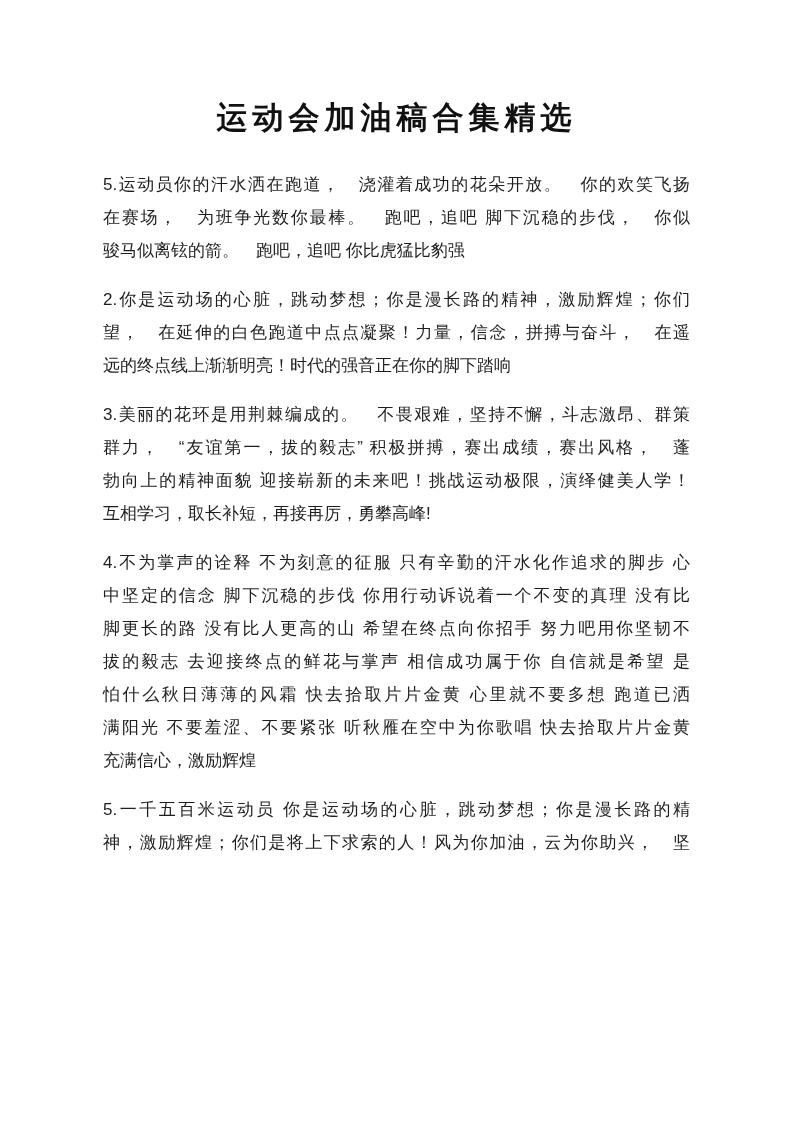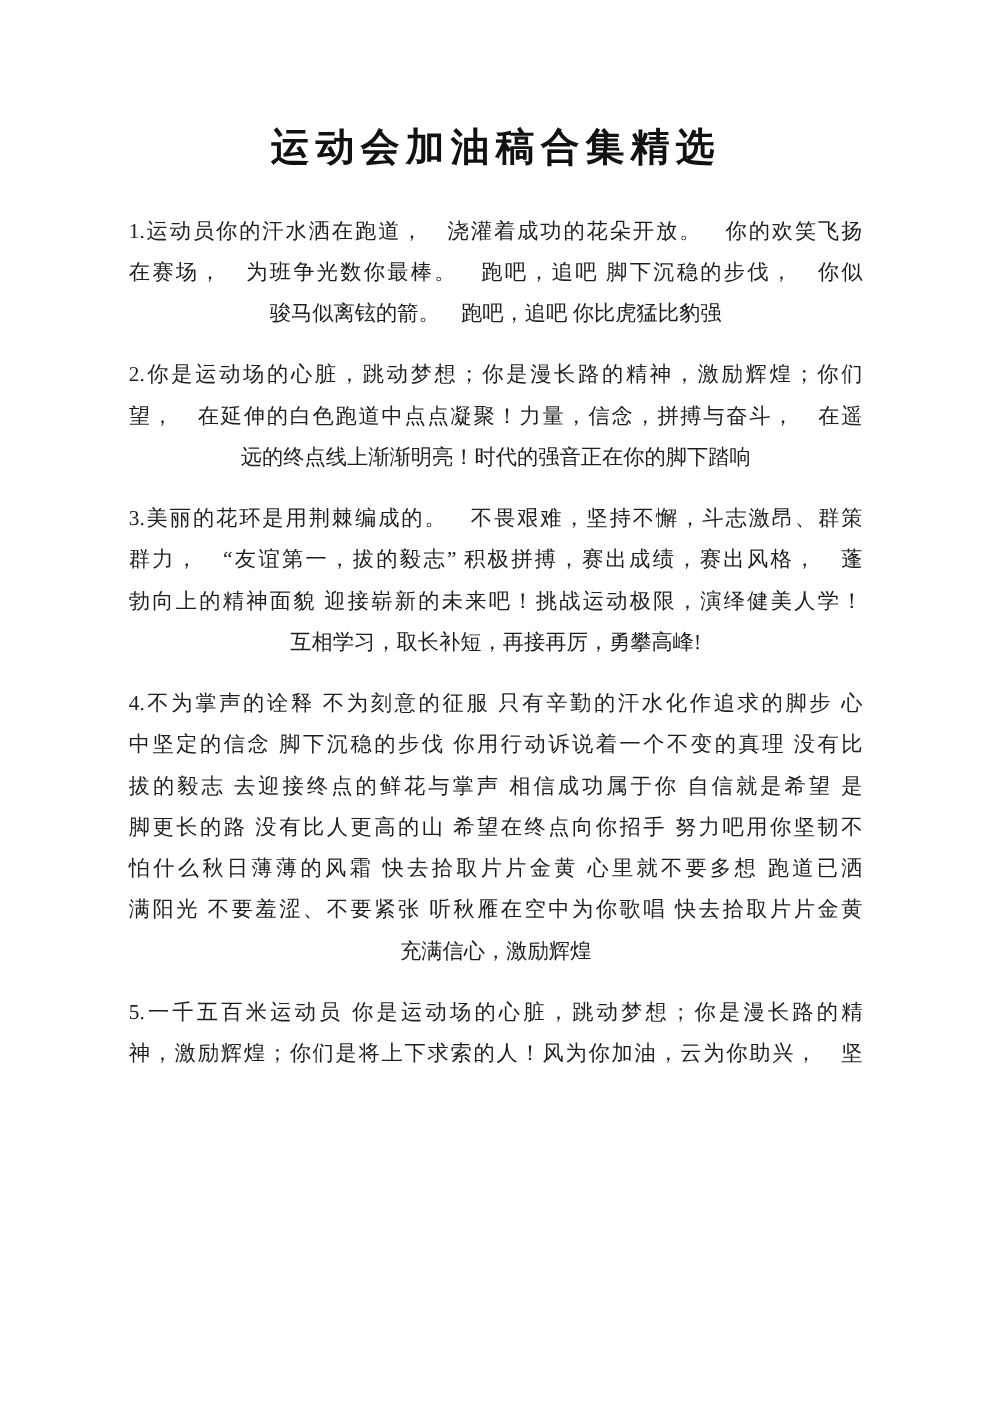--- a/index.html
+++ b/index.html
@@ -6,21 +6,21 @@
     margin: 0;
     padding: 0;
     background: #ffffff;
   }
   .page {
     position: relative;
     width: 793px;
     height: 856px;
     background: #ffffff;
     overflow: hidden;
-    font-family: Liberation Serif, serif;
+    font-family: Liberation Sans, sans-serif;
     color: #1e1e1e;
   }
   .doc-title {
     margin: 0;
     padding-top: 97px;
     line-height: 42px;
     font-size: 31px;
     font-weight: bold;
     letter-spacing: 5px;
     text-align: center;
@@ -29,56 +29,56 @@
   }
   .doc-body {
     padding: 29px 103px 0 103px;
     font-size: 17px;
     line-height: 33px;
   }
   .para {
     margin: 0 0 16px 0;
   }
   .line {
-    text-align: center;
+    text-align: left;
     white-space: pre-wrap;
   }
   .line.j {
     text-align: justify;
     text-align-last: justify;
     text-justify: inter-ideograph;
   }
 </style>
 </head>
 <body>
 
 <div class="page">
   <h1 class="doc-title">运动会加油稿合集精选</h1>
   <div class="doc-body" id="doc-body">
       <div class="para">
-        <div class="line j">1.运动员你的汗水洒在跑道，　浇灌着成功的花朵开放。　你的欢笑飞扬</div>
+        <div class="line j">5.运动员你的汗水洒在跑道，　浇灌着成功的花朵开放。　你的欢笑飞扬</div>
         <div class="line j">在赛场，　为班争光数你最棒。　跑吧，追吧 脚下沉稳的步伐，　你似</div>
         <div class="line">骏马似离铉的箭。　跑吧，追吧 你比虎猛比豹强</div>
       </div>
       <div class="para">
         <div class="line j">2.你是运动场的心脏，跳动梦想；你是漫长路的精神，激励辉煌；你们</div>
         <div class="line j">望，　在延伸的白色跑道中点点凝聚！力量，信念，拼搏与奋斗，　在遥</div>
         <div class="line">远的终点线上渐渐明亮！时代的强音正在你的脚下踏响</div>
       </div>
       <div class="para">
         <div class="line j">3.美丽的花环是用荆棘编成的。　不畏艰难，坚持不懈，斗志激昂、群策</div>
         <div class="line j">群力，　“友谊第一，拔的毅志” 积极拼搏，赛出成绩，赛出风格，　蓬</div>
         <div class="line j">勃向上的精神面貌 迎接崭新的未来吧！挑战运动极限，演绎健美人学！</div>
         <div class="line">互相学习，取长补短，再接再厉，勇攀高峰!</div>
       </div>
       <div class="para">
         <div class="line j">4.不为掌声的诠释 不为刻意的征服 只有辛勤的汗水化作追求的脚步 心</div>
         <div class="line j">中坚定的信念 脚下沉稳的步伐 你用行动诉说着一个不变的真理 没有比</div>
+        <div class="line j">脚更长的路 没有比人更高的山 希望在终点向你招手 努力吧用你坚韧不</div>
         <div class="line j">拔的毅志 去迎接终点的鲜花与掌声 相信成功属于你 自信就是希望 是</div>
-        <div class="line j">脚更长的路 没有比人更高的山 希望在终点向你招手 努力吧用你坚韧不</div>
         <div class="line j">怕什么秋日薄薄的风霜 快去拾取片片金黄 心里就不要多想 跑道已洒</div>
         <div class="line j">满阳光 不要羞涩、不要紧张 听秋雁在空中为你歌唱 快去拾取片片金黄</div>
         <div class="line">充满信心，激励辉煌</div>
       </div>
       <div class="para">
         <div class="line j">5.一千五百米运动员 你是运动场的心脏，跳动梦想；你是漫长路的精</div>
         <div class="line j">神，激励辉煌；你们是将上下求索的人！风为你加油，云为你助兴，　坚</div>
         <div class="line">定，执着，耐力与希望，　美丽的花环是用荆棘编成的!</div>
       </div>
     </div>

